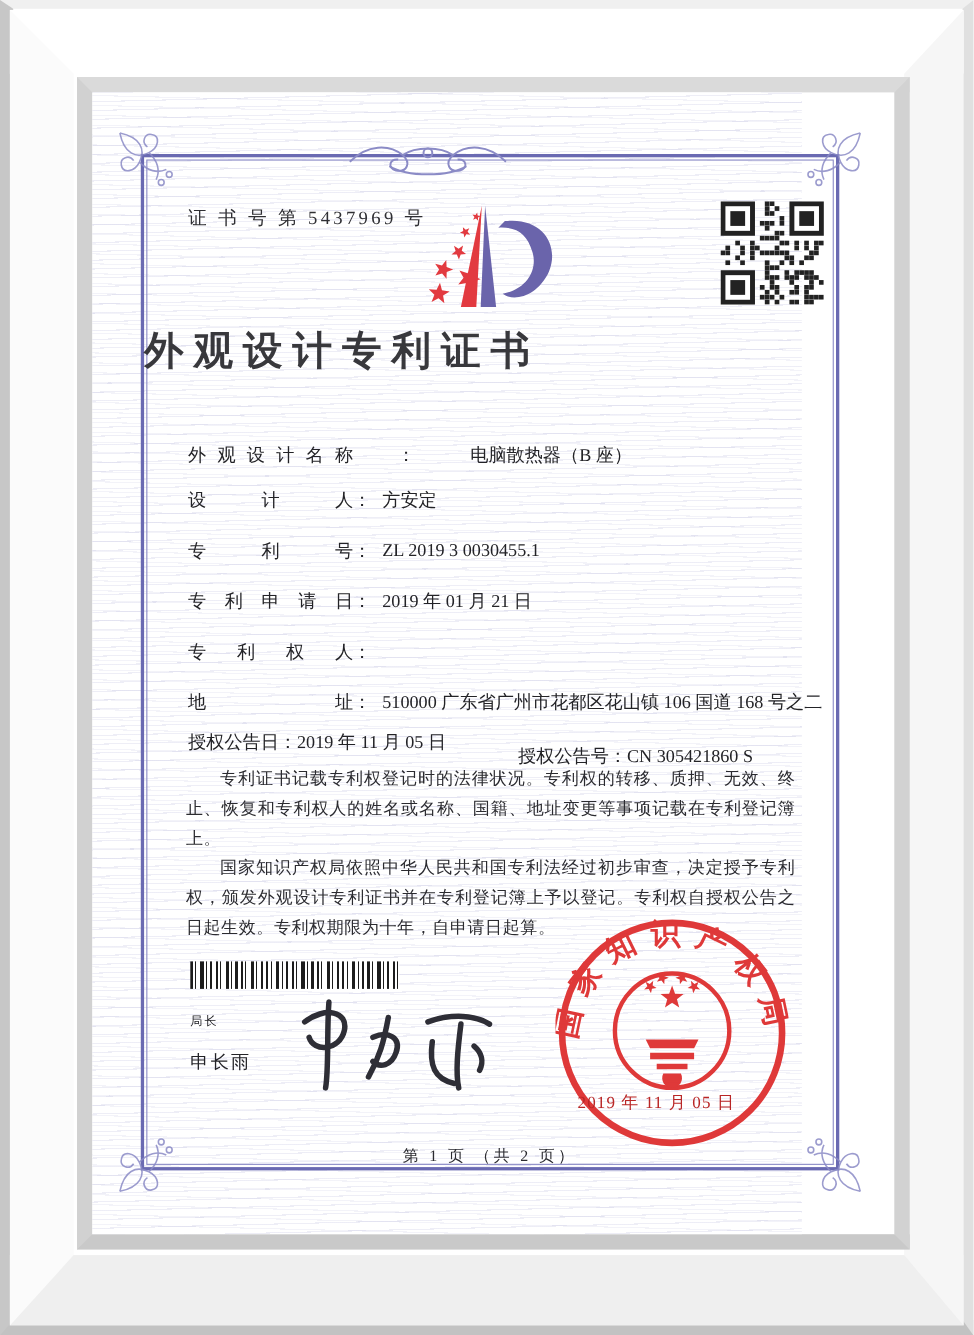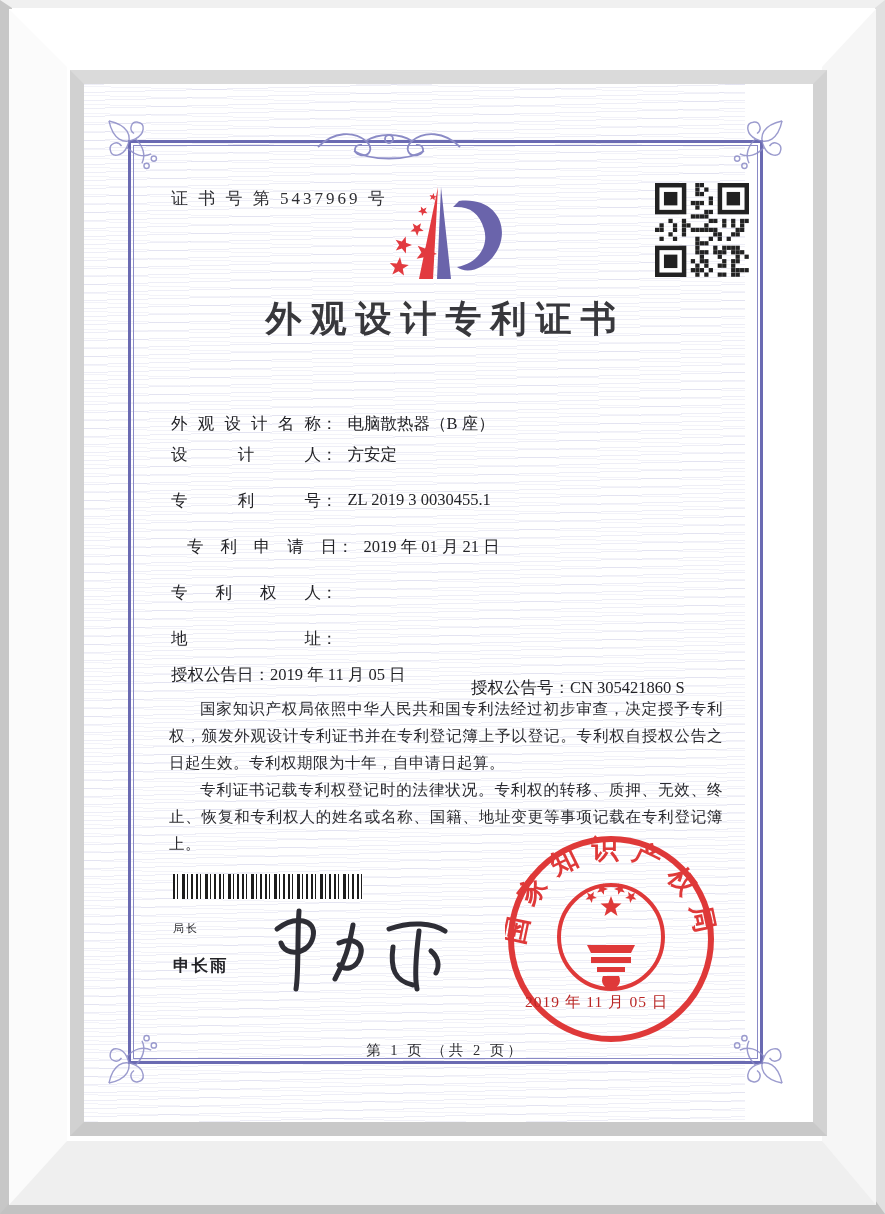--- a/index.html
+++ b/index.html
@@ -9,53 +9,53 @@
   .frame-edge{position:absolute;inset:0;border-style:solid;border-width:8px 10px 14px 12px;
               border-color:#f0f0f0 #e0e0e0 #c2c2c2 #c7c7c7;}
   .frame-face{position:absolute;inset:9px;border-style:solid;border-width:58px 54px 64px 58px;
               border-color:#ffffff #f6f6f6 #efefef #fbfbfb;}
   .frame-lip{position:absolute;inset:70px 58px 78px 70px;border:14px solid;
              border-color:#dadada #d2d2d2 #c9c9c9 #d1d1d1;}
   
   .paper{position:absolute;left:84px;top:84px;width:645px;height:1038px;background-color:#ffffff;
          background-image:
            repeating-linear-gradient(178.6deg, rgba(122,122,188,0.13) 0 1px, rgba(0,0,0,0) 1px 8px),
-           repeating-linear-gradient(181.4deg, rgba(122,122,188,0.09) 0 1px, rgba(0,0,0,0) 1px 9px); padding-left: 16px;}
+           repeating-linear-gradient(181.4deg, rgba(122,122,188,0.09) 0 1px, rgba(0,0,0,0) 1px 9px);}
   .cert-border{position:absolute;left:44px;top:56px;width:629px;height:918px;
                border:3px solid #6a6ab2;}
   .cert-border .inner-line{position:absolute;inset:2px;border:1px solid #8a8ac6;pointer-events:none;}
   
   .orn{position:absolute;width:66px;height:66px;opacity:.85;}
   .orn.tl{left:-26px;top:-26px;}
   .orn.tr{right:-26px;top:-26px;transform:scaleX(-1);}
   .orn.bl{left:-26px;bottom:-26px;transform:scaleY(-1);}
   .orn.br{right:-26px;bottom:-26px;transform:scale(-1,-1);}
   .orn-mid{position:absolute;left:50%;top:-20px;transform:translateX(-88%);width:150px;height:42px;}
   
   .cert-no{position:absolute;left:40px;top:44px;font-size:17px;letter-spacing:3px;color:#2f2f33;}
   .logo{position:absolute;left:250px;top:36px;width:132px;height:114px;}
   .qr{position:absolute;left:524px;top:40px;width:94px;height:94px;}
-  .title{position:absolute;left:0;top:152px;width:100%;text-align:center;font-size:36px;
+  .title{position:absolute;left:0;top:152px;width:100%;font-size:36px;
          font-weight:600;letter-spacing:9px;color:#38383c;}
   .fields{position:absolute;left:40px;top:254px;width:560px;font-size:16.5px;color:#232327;}
   .frow{position:absolute;left:0;display:flex;white-space:nowrap;}
   .flabel{display:inline-block;width:150px;text-align-last:justify;text-align:justify;}
   .fcolon{margin-right:10px;}
-  .frow.r1{top:16px;} .frow.r2{top:47px;} .frow.r3{top:93px;} .frow.r4{top:139px;margin-left:16px;}
+  .frow.r1{top:6px;gap:40px;} .frow.r2{top:47px;} .frow.r3{top:93px;} .frow.r4{top:139px;}
   .frow.r5{top:185px;} .frow.r6{top:231px;}
   .grant{position:absolute;left:40px;top:521px;width:589px;font-size:16.5px;color:#232327;white-space:nowrap;}
   .grant .gright{position:absolute;left:300px;top:0;margin-top:13px;}
   .paras{position:absolute;left:38px;top:552px;width:554px;font-size:15.5px;line-height:27px;
          color:#2b2b30;text-align:justify;letter-spacing:0.5px;}
   .paras p{margin:0;text-indent:2em;}
   .barcode{position:absolute;left:42px;top:731px;width:190px;height:25px;
     background:repeating-linear-gradient(90deg,#1c1c1c 0 2px,#fff 2px 4px,#1c1c1c 4px 5px,#fff 5px 9px,
       #1c1c1c 9px 12px,#fff 12px 14px,#1c1c1c 14px 15px,#fff 15px 18px,#1c1c1c 18px 20px,#fff 20px 23px);}
   .issuer-role{position:absolute;left:42px;top:778px;font-size:11px;color:#232327;letter-spacing:2px;}
-  .issuer-name{position:absolute;left:42px;top:812px;font-size:16.5px;color:#232327;letter-spacing:2px;font-weight:bold;}
+  .issuer-name{position:absolute;left:42px;top:812px;font-size:16.5px;color:#232327;letter-spacing:2px;}
   .signature{position:absolute;left:130px;top:756px;width:200px;height:96px;}
   .seal{position:absolute;left:374px;top:690px;width:212px;height:212px;z-index:3;opacity:.93;}
   .seal-date{position:absolute;left:394px;top:849px;z-index:4;font-size:15.5px;color:#b92626;
              letter-spacing:1px;white-space:nowrap;}
   .page-info{position:absolute;left:0;top:898px;width:100%;text-align:center;font-size:14.5px;
              letter-spacing:3px;color:#2b2b30;}
   .back-note{position:absolute;left:44px;top:1000px;width:629px;text-align:center;font-size:15px;
              letter-spacing:4px;color:#2b2b30;}
 </style>
 </head>
@@ -277,31 +277,32 @@
             <span class="fcolon">：</span>
           <span class="fvalue">2019 年 01 月 21 日</span>
         </div>
         <div class="frow r5">
           <span class="flabel">专 利 权 人</span>
             <span class="fcolon">：</span>
         </div>
         <div class="frow r6">
           <span class="flabel">地 址</span>
             <span class="fcolon">：</span>
+          <span class="fvalue">510000 广东省广州市花都区花山镇 106 国道 168 号之二</span>
         </div>
       </div>
 
       <div class="grant">
         <span><span>授权公告日</span><span>：</span><span>2019 年 11 月 05 日</span></span>
         <span class="gright"><span>授权公告号</span><span>：</span><span>CN 305421860 S</span></span>
       </div>
 
       <div class="paras">
+        <p>专利证书记载专利权登记时的法律状况。专利权的转移、质押、无效、终止、恢复和专利权人的姓名或名称、国籍、地址变更等事项记载在专利登记簿上。</p>
         <p>国家知识产权局依照中华人民共和国专利法经过初步审查，决定授予专利权，颁发外观设计专利证书并在专利登记簿上予以登记。专利权自授权公告之日起生效。专利权期限为十年，自申请日起算。</p>
-        <p>专利证书记载专利权登记时的法律状况。专利权的转移、质押、无效、终止、恢复和专利权人的姓名或名称、国籍、地址变更等事项记载在专利登记簿上。</p>
       </div>
 
       <div class="barcode"></div>
 
       <div class="issuer-role">局长</div>
       <div class="issuer-name">申长雨</div>
 
       <svg class="signature" viewBox="0 0 200 96">
         <g fill="none" stroke="#2e2e36" stroke-width="5" stroke-linecap="round">
           <path d="M38,12 C36,40 38,72 35,90"></path>

